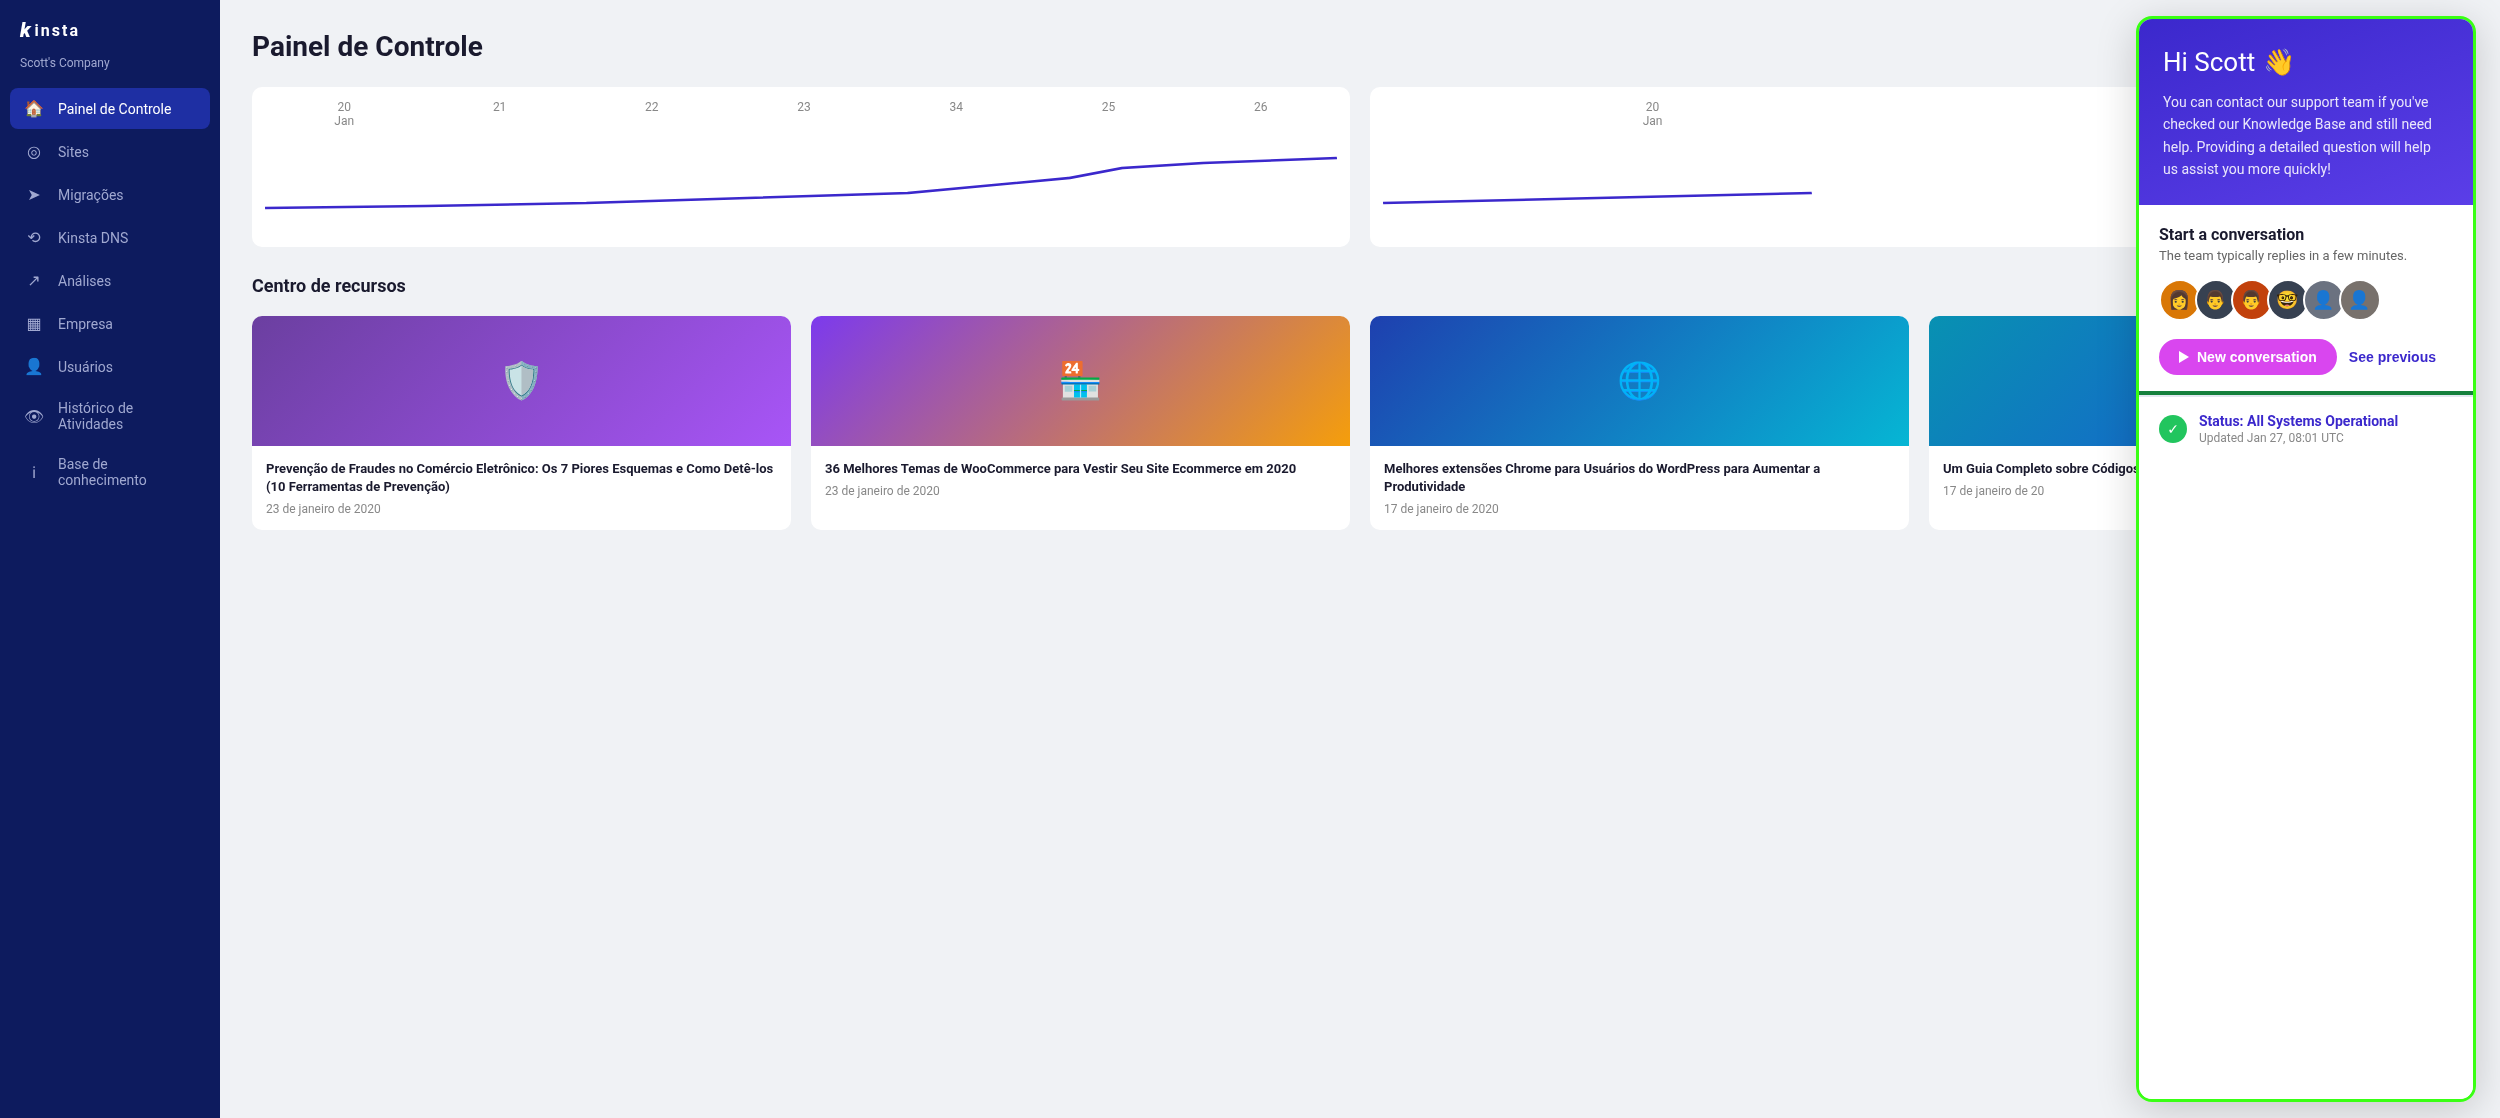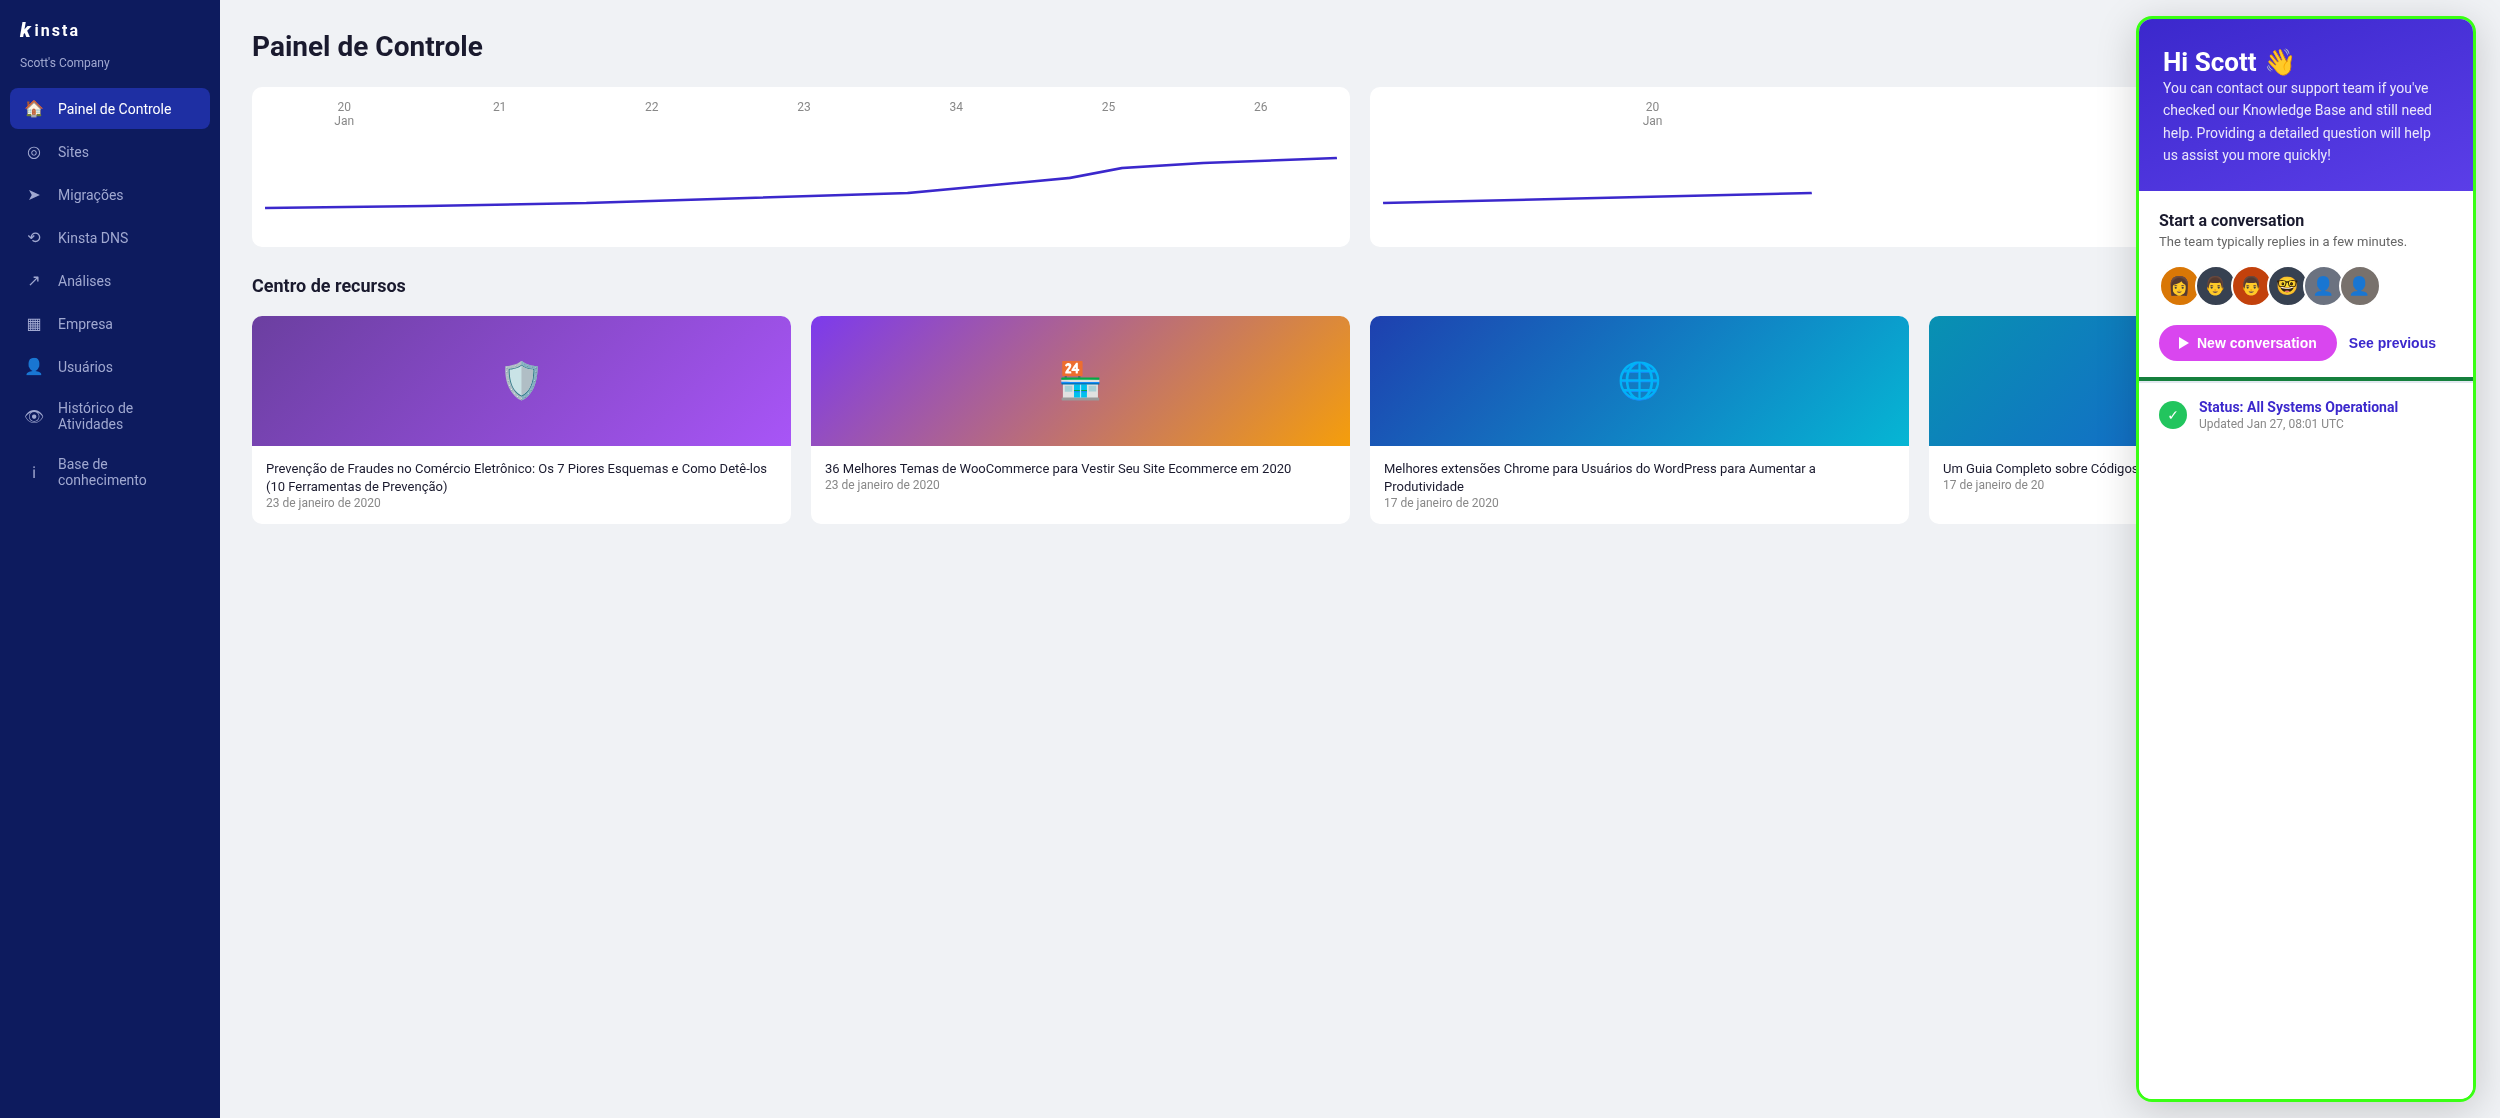--- a/index.html
+++ b/index.html
@@ -114,21 +114,21 @@
       display: flex;
       align-items: center;
       justify-content: center;
       font-size: 36px;
     }
     .resource-img-1 { background: linear-gradient(135deg, #6b3fa0, #a855f7); }
     .resource-img-2 { background: linear-gradient(135deg, #7c3aed, #f59e0b); }
     .resource-img-3 { background: linear-gradient(135deg, #1e40af, #06b6d4); }
     .resource-img-4 { background: linear-gradient(135deg, #0891b2, #1d4ed8); }
     .resource-content { padding: 14px; }
-    .resource-title { font-size: 13px; font-weight: 400; color: #1a1a2e; line-height: 1.4; }
+    .resource-title { font-size: 13px; font-weight: 700; color: #1a1a2e; margin-bottom: 6px; line-height: 1.4; }
     .resource-date { font-size: 12px; color: #888; }
 
     
     .support-overlay {
       position: fixed;
       right: 24px;
       top: 16px;
       bottom: 16px;
       width: 340px;
       border: 3px solid #39ff14;
@@ -142,21 +142,22 @@
 
     
     .support-header {
       background: linear-gradient(160deg, #3b28cc, #5b3ee8);
       padding: 28px 24px 24px;
       color: white;
       flex-shrink: 0;
     }
     .support-greeting {
       font-size: 26px;
-      font-weight: 700;
+      font-weight: 400;
+      margin-bottom: 14px;
       display: flex;
       align-items: center;
       gap: 8px;
     }
     .support-greeting .wave { font-size: 26px; }
     .support-description {
       font-size: 14px;
       line-height: 1.6;
       color: rgba(255,255,255,0.88);
     }

